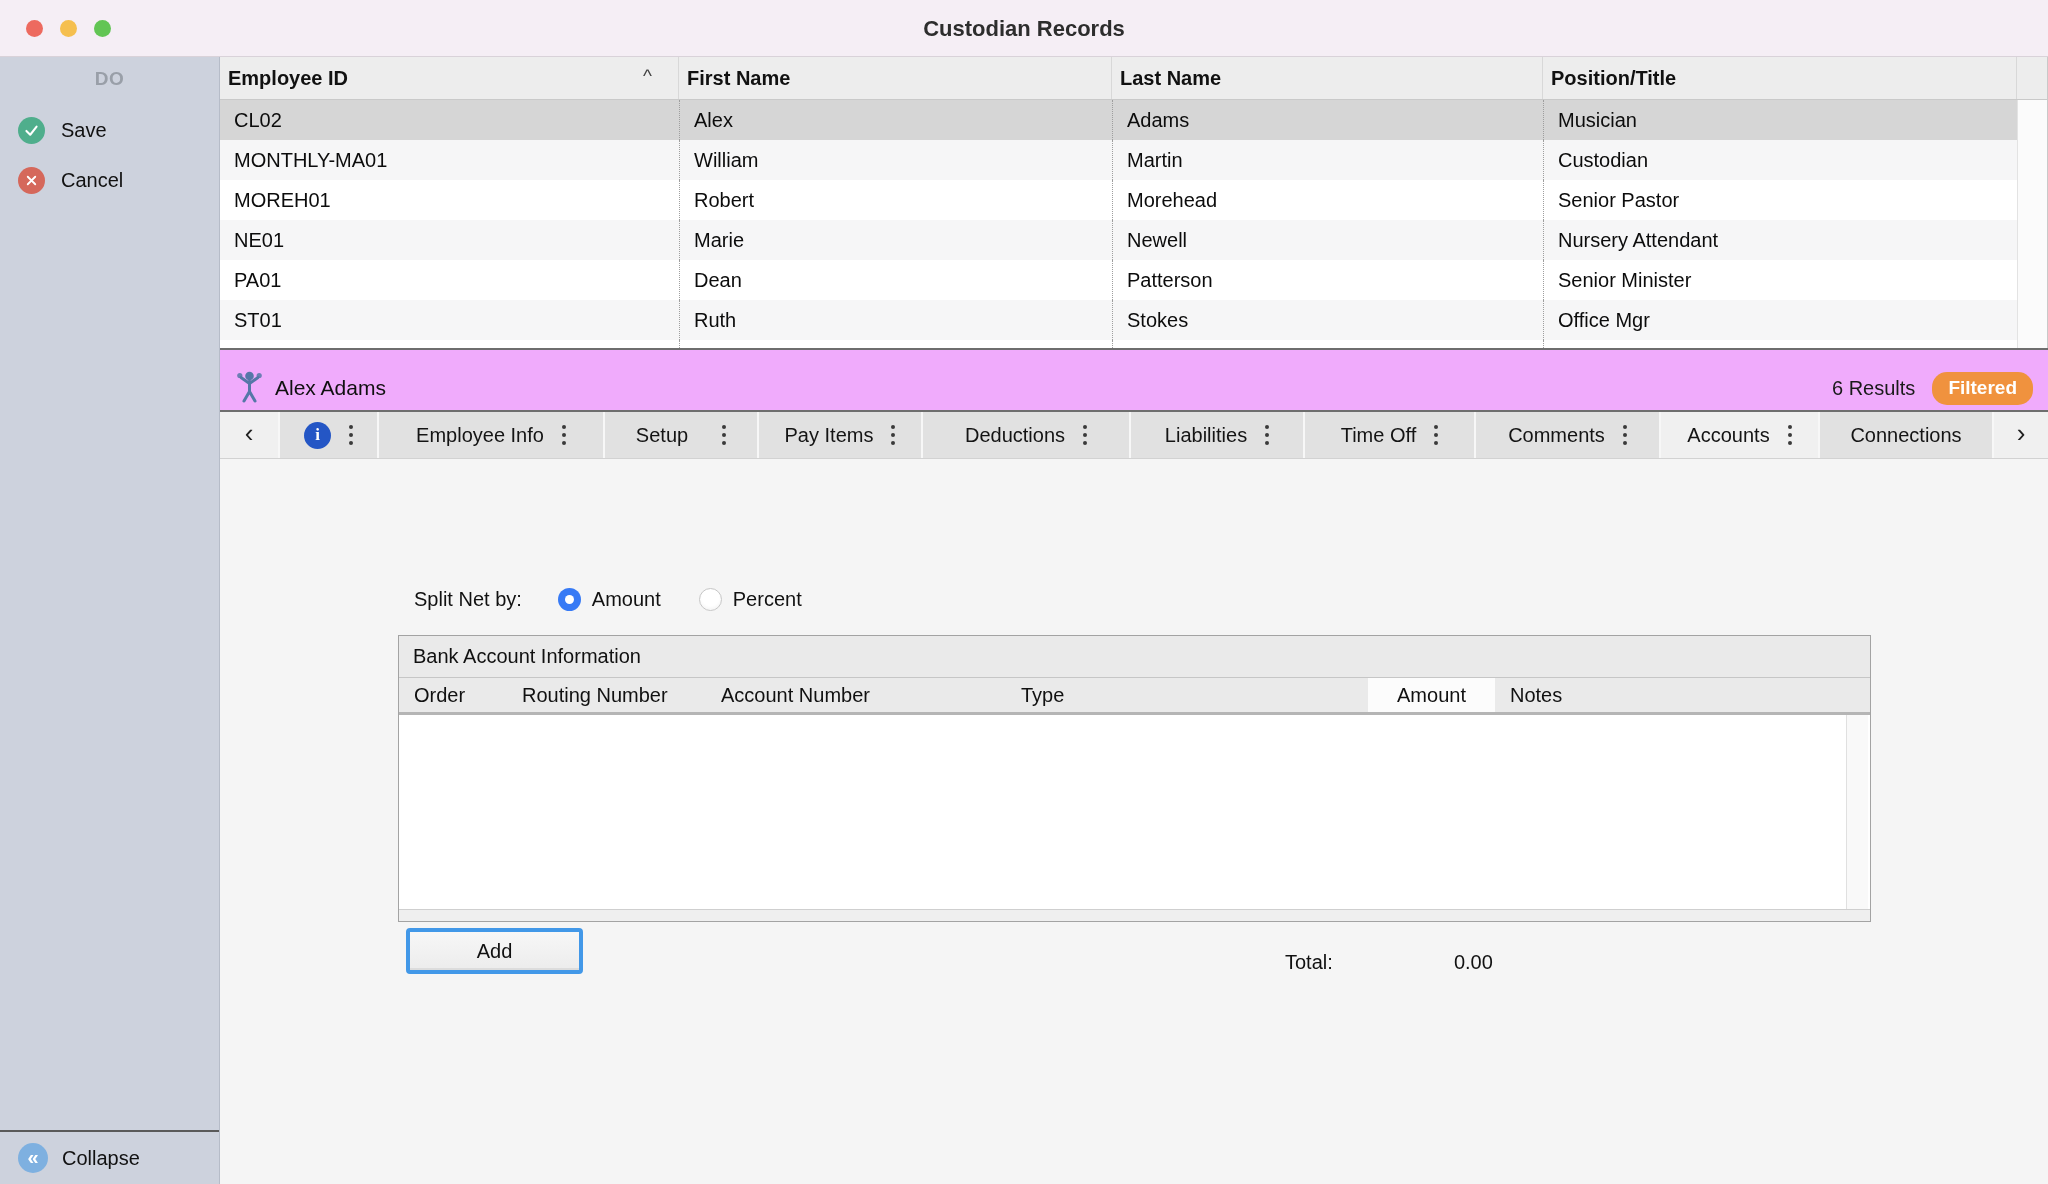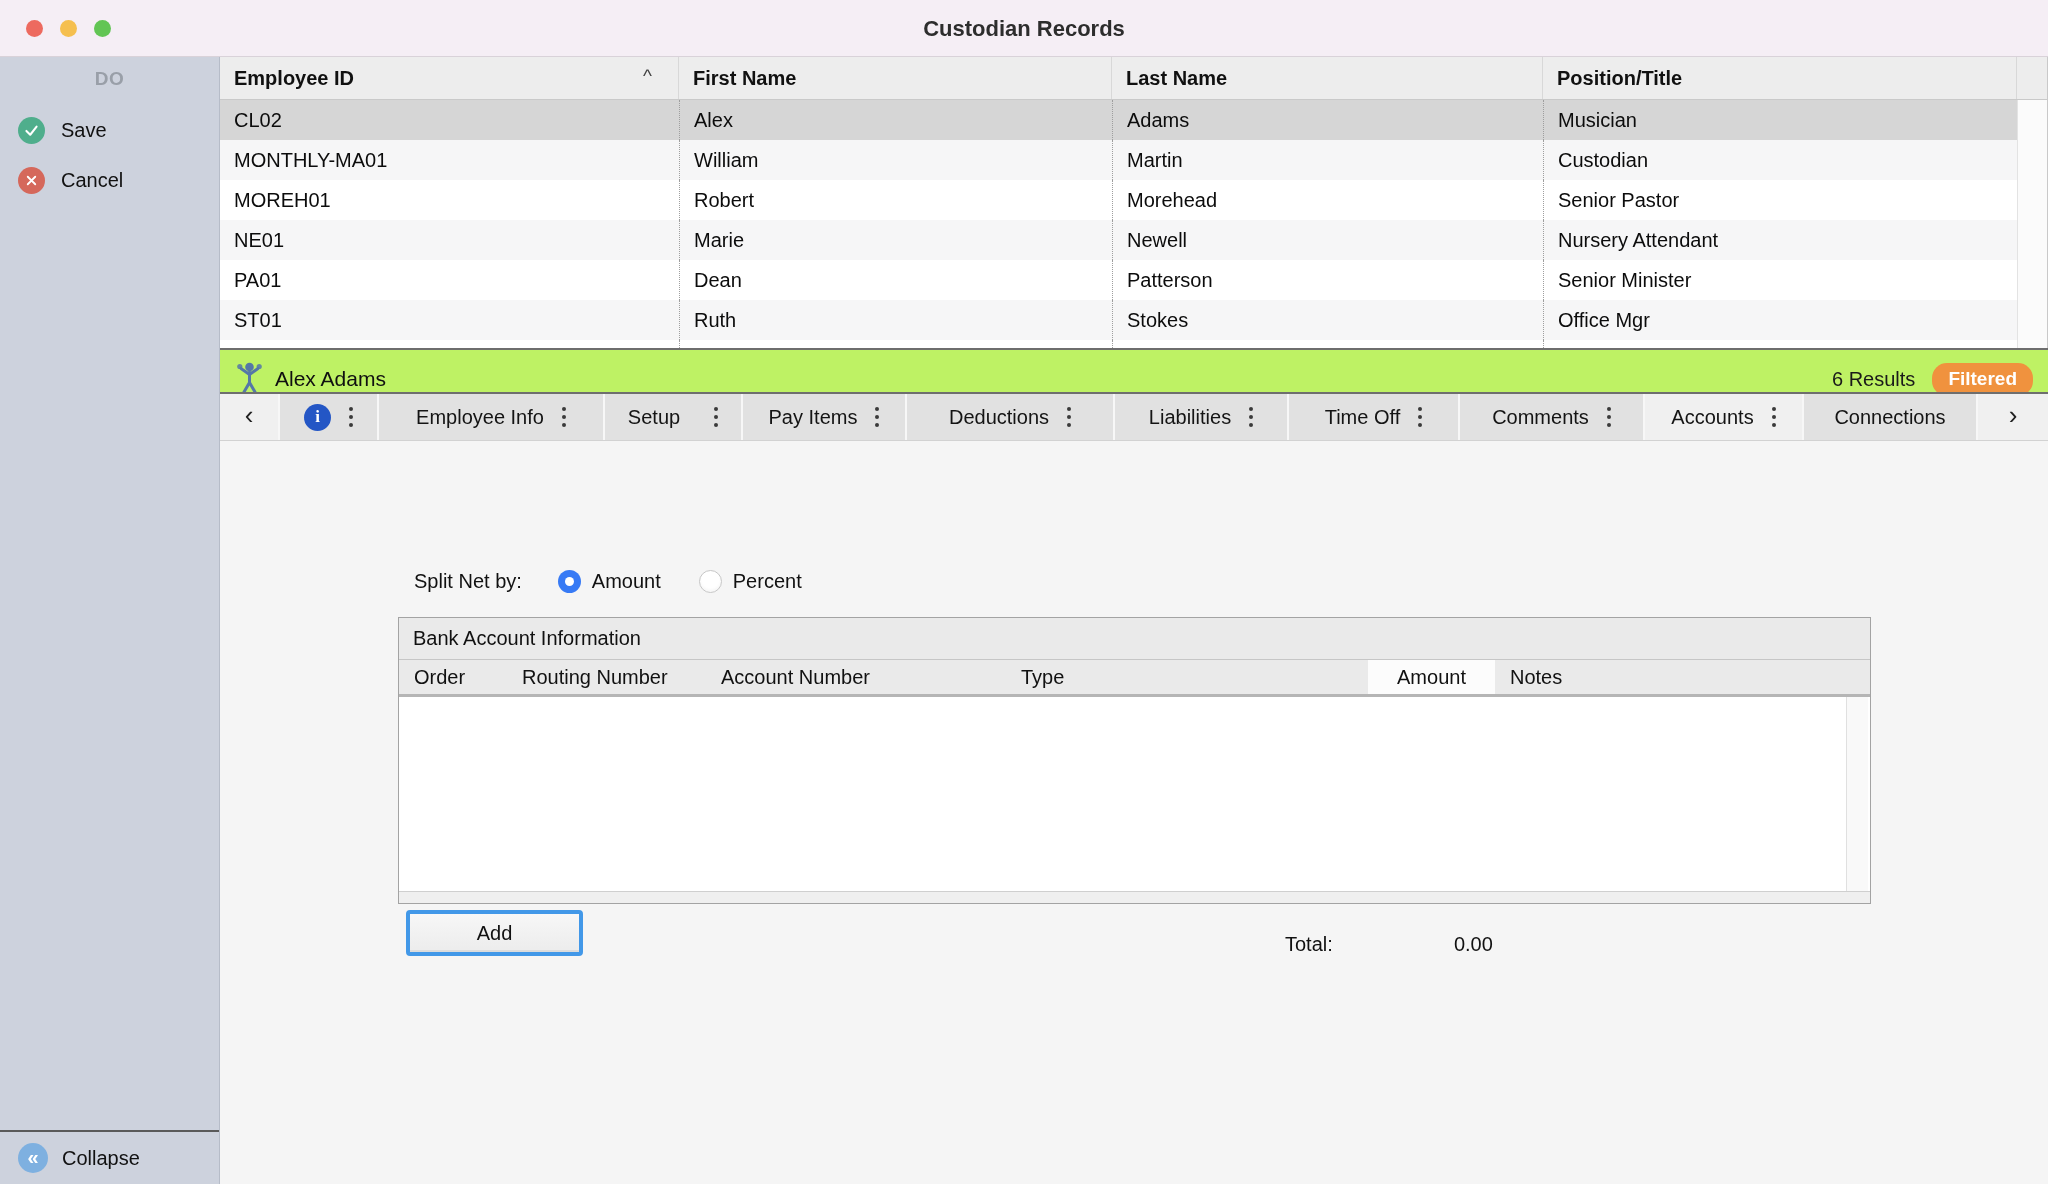--- a/index.html
+++ b/index.html
@@ -28,37 +28,37 @@
   .collapse-bar { height:54px; border-top:2px solid #5a5a5a; display:flex; align-items:center; padding-left:18px; background:#cdd2dd; }
   .collapse-icon { width:30px; height:30px; border-radius:50%; background:#7eb0e0; color:#fff; font-size:20px; font-weight:700; display:flex; align-items:center; justify-content:center; line-height:1; padding-bottom:3px; }
   .collapse-label { margin-left:14px; font-size:20px; color:#111; }
 
   
   .main { position:absolute; top:57px; left:220px; right:0; bottom:0; display:flex; flex-direction:column; }
 
   
   .grid { height:291px; display:flex; flex-direction:column; background:#fff; border-right:1px solid #c9c9c9; }
   .ghead { height:43px; display:grid; grid-template-columns:459px 433px 431px 1fr 30px; background:#ededed; border-bottom:1px solid #c9c9c9; }
-  .ghcell { display:flex; align-items:center; padding-left:14px; font-size:20px; font-weight:700; color:#111; border-right:1px solid #d8d8d8; position:relative; }
+  .ghcell { display:flex; align-items:center; padding-left:8px; font-size:20px; font-weight:700; color:#111; border-right:1px solid #d8d8d8; position:relative; }
   .ghcell:last-child { border-right:none; }
   .sort-caret { position:absolute; right:26px; top:8px; font-size:19px; font-weight:400; color:#444; }
   .gbody { flex:1; display:flex; }
   .gstack { flex:1; display:flex; flex-direction:column; }
   .erow { height:40px; display:grid; grid-template-columns:459px 433px 431px 1fr; background:#fff; }
   .erow.alt { background:#f6f6f7; }
   .erow.selected { background:#d6d6d6; }
   .erow.filler { flex:1; height:auto; }
   .ecell { display:flex; align-items:center; padding-left:14px; font-size:20px; color:#0c0c0c; white-space:nowrap; overflow:hidden; }
   .ecell + .ecell { border-left:1px dotted #9e9e9e; }
   .vtrack { width:30px; background:#fbfbfb; border-left:1px solid #e3e3e3; }
 
   .hr-dark { height:2px; background:#6e6e6e; }
 
   
-  .statusrow { height:42px; background:#bef264; display:flex; align-items:center; padding:16px 15px 0 16px; }
+  .statusrow { height:60px; background:#f0abfc; display:flex; align-items:center; padding:16px 15px 0 16px; }
   .emp-name { margin-left:12px; font-size:21px; font-weight:500; color:#101010; }
   .status-fill { flex:1; }
   .results { font-size:20px; color:#1a1a1a; margin-right:17px; }
   .badge { background:#f0923e; color:#fff; font-size:19px; font-weight:700; border-radius:15px; padding:5px 16px 6px; }
 
   
   .tabbar { height:47px; background:#f7f7f7; border-bottom:1px solid #d2d2d2; display:flex; column-gap:2px; }
   .tcell { background:#e1e1e1; display:flex; align-items:center; justify-content:center; font-size:20px; color:#141414; cursor:default; }
   .tcell.lite { background:#f0f0f0; }
   .tchev { font-size:26px; color:#222; line-height:1; padding-bottom:4px; }
@@ -234,21 +234,21 @@
           </span>
       </div>
       <div class="tcell" style="width:224px;">
         <span class="tab-label">Employee Info</span>
         <span class="kebab">
             <i></i>
             <i></i>
             <i></i>
           </span>
       </div>
-      <div class="tcell" style="width:136px;gap:16px;">
+      <div class="tcell" style="width:152px;gap:16px;">
         <span class="tab-label">Setup</span>
         <span class="kebab">
             <i></i>
             <i></i>
             <i></i>
           </span>
       </div>
       <div class="tcell" style="width:162px;">
         <span class="tab-label">Pay Items</span>
         <span class="kebab">

